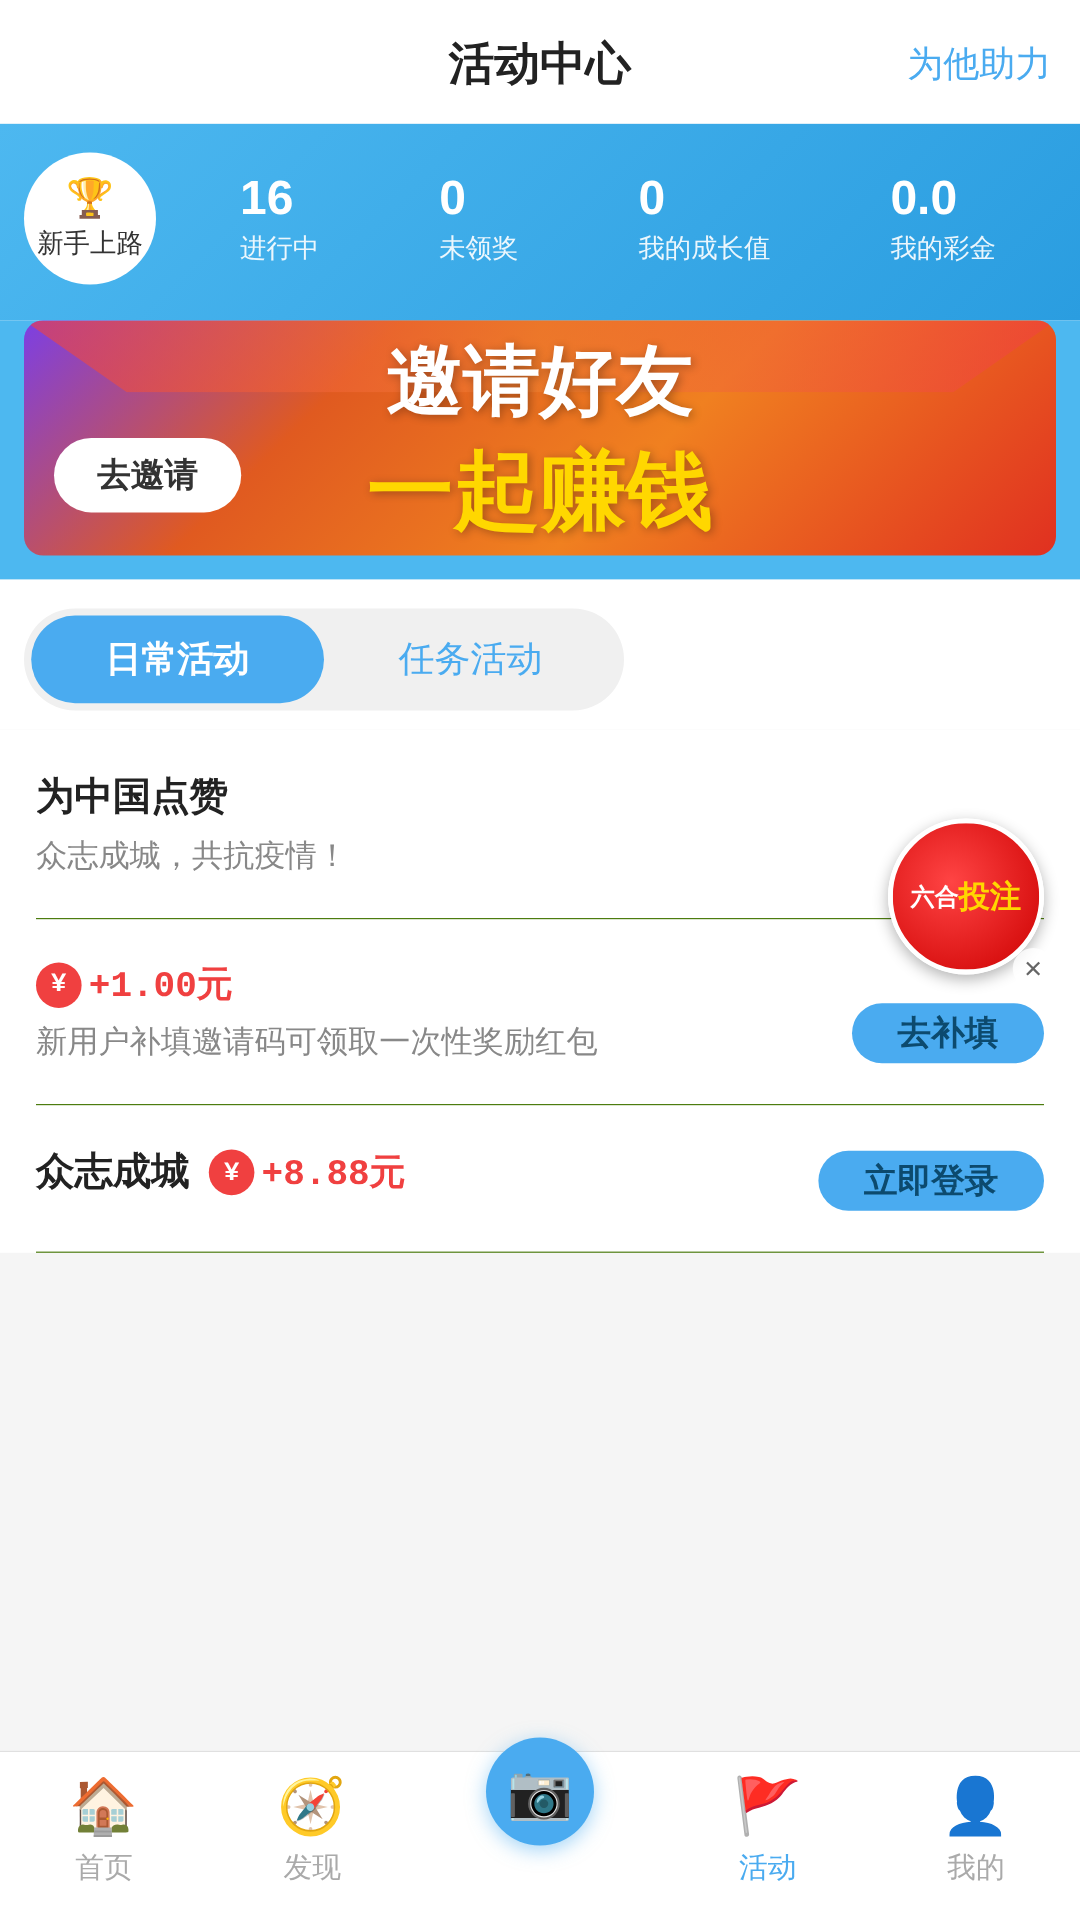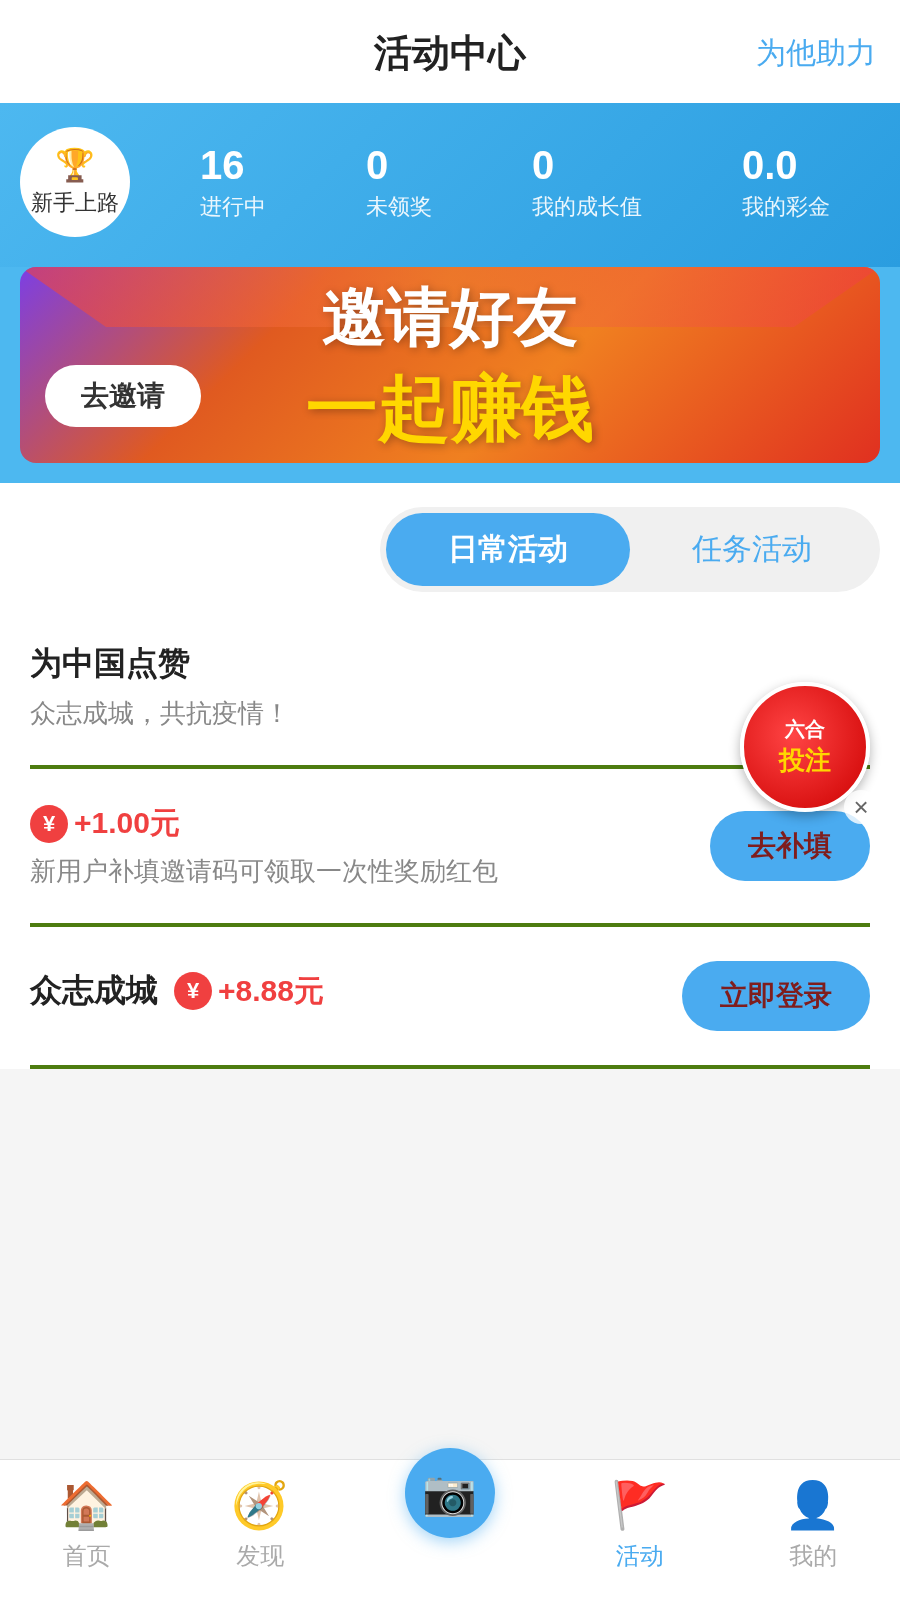--- a/index.html
+++ b/index.html
@@ -137,21 +137,21 @@
       background: linear-gradient(90deg, #f04040, #f08030, #f04040);
       clip-path: polygon(0 0, 100% 0, 90% 100%, 10% 100%);
       opacity: 0.6;
     }
 
     
     .tabs-container {
       background: #fff;
       padding: 24px 20px 16px;
       display: flex;
-      justify-content: flex-end;
+      justify-content: flex-start;
     }
     .tabs-wrapper {
       display: flex;
       background: #f0f0f0;
       border-radius: 50px;
       padding: 6px;
       width: 500px;
     }
     .tab {
       flex: 1;
@@ -173,24 +173,25 @@
 
     
     .content-area {
       background: #fff;
       padding: 0 30px;
     }
 
     
     .activity-item {
       display: flex;
-      align-items: center;
+      align-items: flex-end;
       padding: 34px 0;
-      border-bottom: 4px solid #4d7c0f;
+      border-bottom: 1px solid #4d7c0f;
       position: relative;
+      font-family: Liberation Mono, monospace;
     }
     .activity-info {
       flex: 1;
     }
     .activity-title-row {
       display: flex;
       align-items: center;
       gap: 16px;
       margin-bottom: 10px;
     }
@@ -220,23 +221,23 @@
       font-size: 30px;
       font-weight: 700;
       color: #f04040;
     }
     .activity-desc {
       font-size: 26px;
       color: #888;
     }
     .activity-btn {
       background: #4aabf0;
-      color: #7f1d1d;
+      color: #0c4a6e;
       border-radius: 44px;
-      padding: 16px 38px;
+      padding: 6px 38px;
       font-size: 28px;
       font-weight: 600;
       white-space: nowrap;
       cursor: pointer;
     }
 
     
     .floating-ad {
       position: absolute;
       right: 20px;
@@ -244,21 +245,21 @@
       z-index: 10;
       width: 140px;
       height: 140px;
     }
     .floating-ad-circle {
       width: 130px;
       height: 130px;
       border-radius: 50%;
       background: radial-gradient(circle at 40% 40%, #ff4444, #cc0000);
       display: flex;
-      flex-direction: column;
+      flex-direction: row;
       align-items: center;
       justify-content: center;
       border: 4px solid #fff;
       box-shadow: 0 4px 12px rgba(0,0,0,0.3);
     }
     .floating-ad-text1 {
       font-size: 20px;
       font-weight: 900;
       color: #fff;
     }

